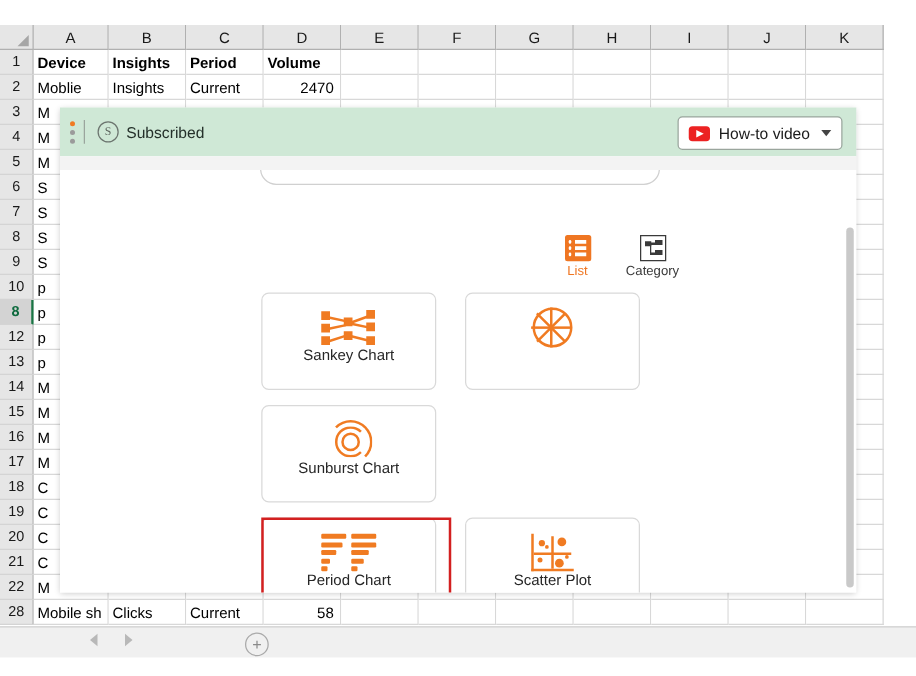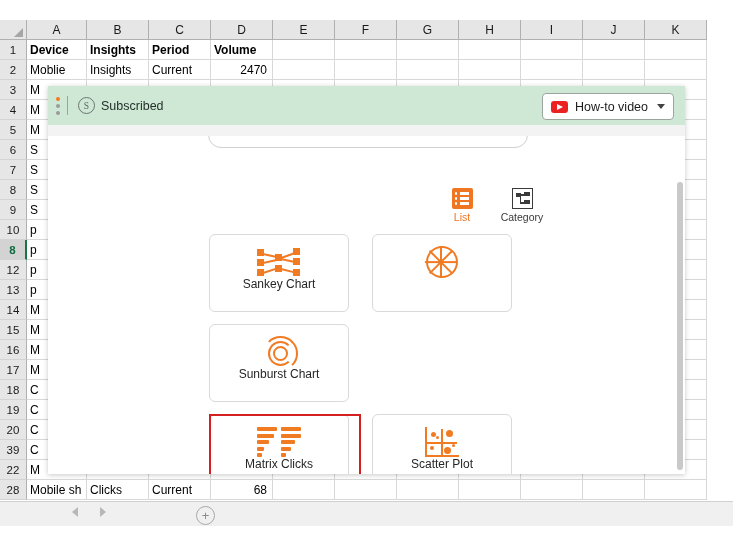--- a/index.html
+++ b/index.html
@@ -222,21 +222,21 @@
       <div class="row-head sel">8</div>
       <div class="row-head">12</div>
       <div class="row-head">13</div>
       <div class="row-head">14</div>
       <div class="row-head">15</div>
       <div class="row-head">16</div>
       <div class="row-head">17</div>
       <div class="row-head">18</div>
       <div class="row-head">19</div>
       <div class="row-head">20</div>
-      <div class="row-head">39</div>
+      <div class="row-head">21</div>
       <div class="row-head">22</div>
       <div class="row-head">28</div>
     </div>
   <div class="grid-body" id="grid-body">
       <div class="grid-row">
         <div class="cell hdr" style="width: 60px;">Device</div>
         <div class="cell hdr" style="width: 62px;">Insights</div>
         <div class="cell hdr" style="width: 62px;">Period</div>
         <div class="cell hdr" style="width: 62px;">Volume</div>
         <div class="cell hdr" style="width: 62px;"></div>
@@ -517,21 +517,21 @@
         <div class="cell" style="width: 62px;"></div>
         <div class="cell" style="width: 62px;"></div>
         <div class="cell" style="width: 62px;"></div>
         <div class="cell" style="width: 62px;"></div>
         <div class="cell" style="width: 62px;"></div>
       </div>
       <div class="grid-row">
         <div class="cell" style="width: 60px;">Mobile sh</div>
         <div class="cell" style="width: 62px;">Clicks</div>
         <div class="cell" style="width: 62px;">Current</div>
-        <div class="cell num" style="width: 62px;">68</div>
+        <div class="cell num" style="width: 62px;">58</div>
         <div class="cell" style="width: 62px;"></div>
         <div class="cell" style="width: 62px;"></div>
         <div class="cell" style="width: 62px;"></div>
         <div class="cell" style="width: 62px;"></div>
         <div class="cell" style="width: 62px;"></div>
         <div class="cell" style="width: 62px;"></div>
         <div class="cell" style="width: 62px;"></div>
       </div>
     </div>
 </div>
@@ -677,21 +677,21 @@
                 </div>
                 <div class="mcol">
                   <div class="mbar" style="width:20px"></div>
                   <div class="mbar" style="width:20px"></div>
                   <div class="mbar" style="width:14px"></div>
                   <div class="mbar" style="width:10px"></div>
                   <div class="mbar" style="width:5px"></div>
                 </div>
               </div>
             </div>
-            <div class="card-label">Matrix Clicks</div>
+            <div class="card-label">Period Chart</div>
           </div>
           <div id="hl-box"></div>
         </div>
         <div class="card-wrap">
           <div class="card">
             <div class="card-ico">
               <div class="scat">
                 <div class="ax axv"></div>
                   <div class="ax axh"></div>
                 <div class="gv"></div>

